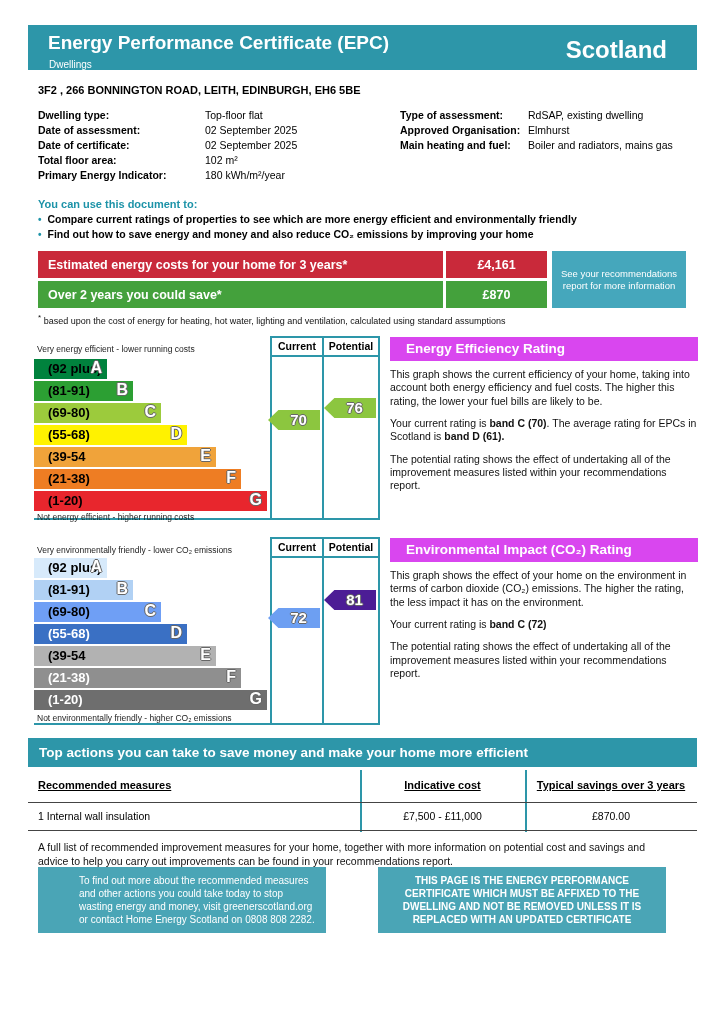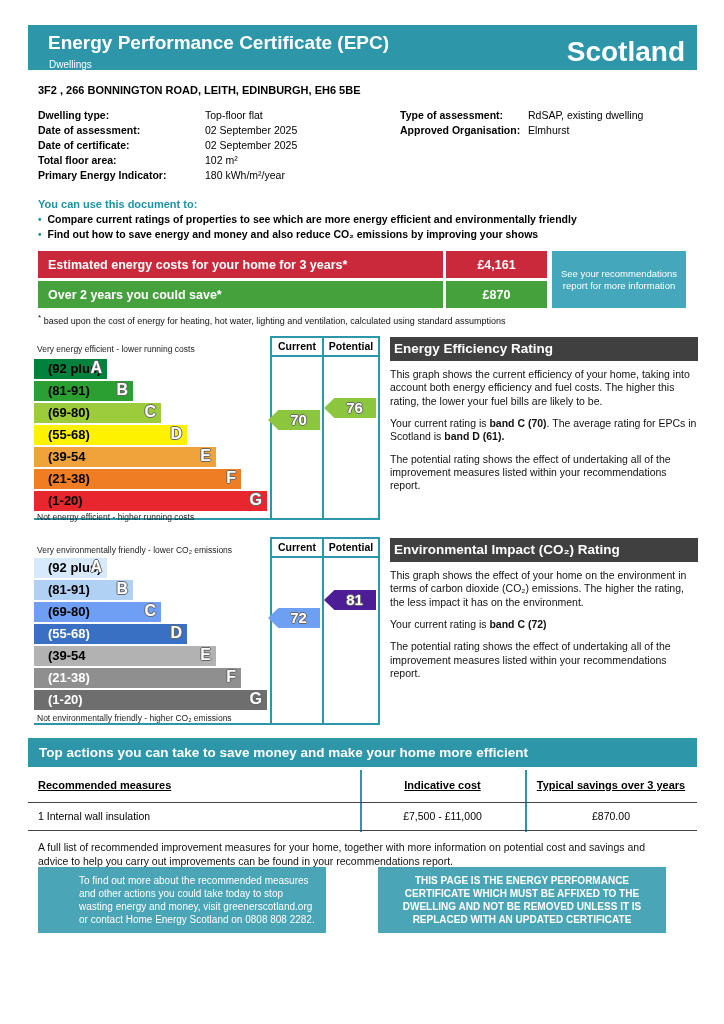--- a/index.html
+++ b/index.html
@@ -4,21 +4,21 @@
 <style>
   * { margin:0; padding:0; box-sizing:border-box; }
   html,body { background:#fff; }
   body { font-family:"Liberation Sans", sans-serif; color:#000; }
   .page { position:relative; width:724px; height:1024px; background:#fff; overflow:hidden; }
 
   
   .header-band { position:absolute; left:28px; top:25px; width:669px; height:45px; background:#2d96a9; }
   .epc-title { position:absolute; left:20px; top:7px; font-size:19px; font-weight:bold; color:#fff; }
   .epc-subtitle { position:absolute; left:21px; top:34px; font-size:10px; color:#fff; }
-  .scotland { position:absolute; right:12px; top:11px; font-size:28px; font-weight:bold; color:#fff; }
+  .scotland { position:absolute; right:30px; top:11px; font-size:24px; font-weight:bold; color:#fff; }
   .address { position:absolute; left:38px; top:84px; font-size:11px; font-weight:bold; }
 
   
   .details { position:absolute; left:38px; top:108px; width:660px; font-size:10.5px; }
   .dcol { position:absolute; top:0; }
   .dcol.left { left:0; width:330px; }
   .dcol.right { left:362px; width:300px; }
   .drow { display:flex; line-height:15px; }
   .drow .dl { font-weight:bold; }
   .dcol.left .dl { width:167px; }
@@ -83,22 +83,22 @@
   .arrow { position:absolute; height:20px; clip-path:polygon(0 50%,20% 0,100% 0,100% 100%,20% 100%);
            color:#fff; font-size:15px; font-weight:bold; line-height:20px; text-align:center; padding-left:9px;
            text-shadow:1px 0 0 #666,-1px 0 0 #666,0 1px 0 #666,0 -1px 0 #666; }
   .eer .arrow { background:#8cc63f; }
   .eer .arrow.cur { left:234px; width:52px; top:74px; }
   .eer .arrow.pot { left:290px; width:52px; top:62px; }
   .co2 .arrow.cur { left:234px; width:52px; top:71px; background:#6d9ff2; }
   .co2 .arrow.pot { left:290px; width:52px; top:53px; background:#4c1d95; }
 
   
-  .panel-h { position:absolute; left:390px; width:308px; height:24px; background:#404040; color:#fff;
-             font-size:13.5px; font-weight:bold; line-height:24px; padding-left:4px; }
+  .panel-h { position:absolute; left:390px; width:308px; height:24px; background:#d946ef; color:#fff;
+             font-size:13.5px; font-weight:bold; line-height:24px; padding-left:16px; }
   .panel-h.eer-h { top:337px; } .panel-h.co2-h { top:538px; }
   .panel-txt { position:absolute; left:390px; width:308px; font-size:10.5px; line-height:1.27; color:#111; }
   .panel-txt p { margin-bottom:9px; }
   .panel-txt.eer-t { top:368px; } .panel-txt.co2-t { top:569px; }
   .bold { font-weight:bold; }
 
   
   .actions-bar { position:absolute; left:28px; top:738px; width:669px; height:29px; background:#2d96a9;
                  color:#fff; font-size:13.5px; font-weight:bold; line-height:29px; padding-left:11px; }
   .measures { position:absolute; left:28px; top:770px; width:669px; height:62px; }
@@ -160,32 +160,36 @@
     </div>
     <div class="dcol right">
       <div class="drow">
           <span class="dl">Type of assessment:</span>
           <span class="dv">RdSAP, existing dwelling</span>
         </div>
       <div class="drow">
           <span class="dl">Approved Organisation:</span>
           <span class="dv">Elmhurst</span>
         </div>
+      <div class="drow">
+          <span class="dl">Main heating and fuel:</span>
+          <span class="dv">Boiler and radiators, mains gas</span>
+        </div>
     </div>
   </div>
 
   <div class="usage">
     <div class="usage-h">You can use this document to:</div>
     <div class="bullet">
         <span class="dot">•</span>
         <span>Compare current ratings of properties to see which are more energy efficient and environmentally friendly</span>
       </div>
     <div class="bullet">
         <span class="dot">•</span>
-        <span>Find out how to save energy and money and also reduce CO₂ emissions by improving your shows</span>
+        <span>Find out how to save energy and money and also reduce CO₂ emissions by improving your home</span>
       </div>
   </div>
 
   <div class="cost-row cost-red">
     <div class="lbl">Estimated energy costs for your home for 3 years*</div>
     <div class="sep"></div>
     <div class="val">£4,161</div>
   </div>
   <div class="cost-row cost-green">
     <div class="lbl">Over 2 years you could save*</div>

